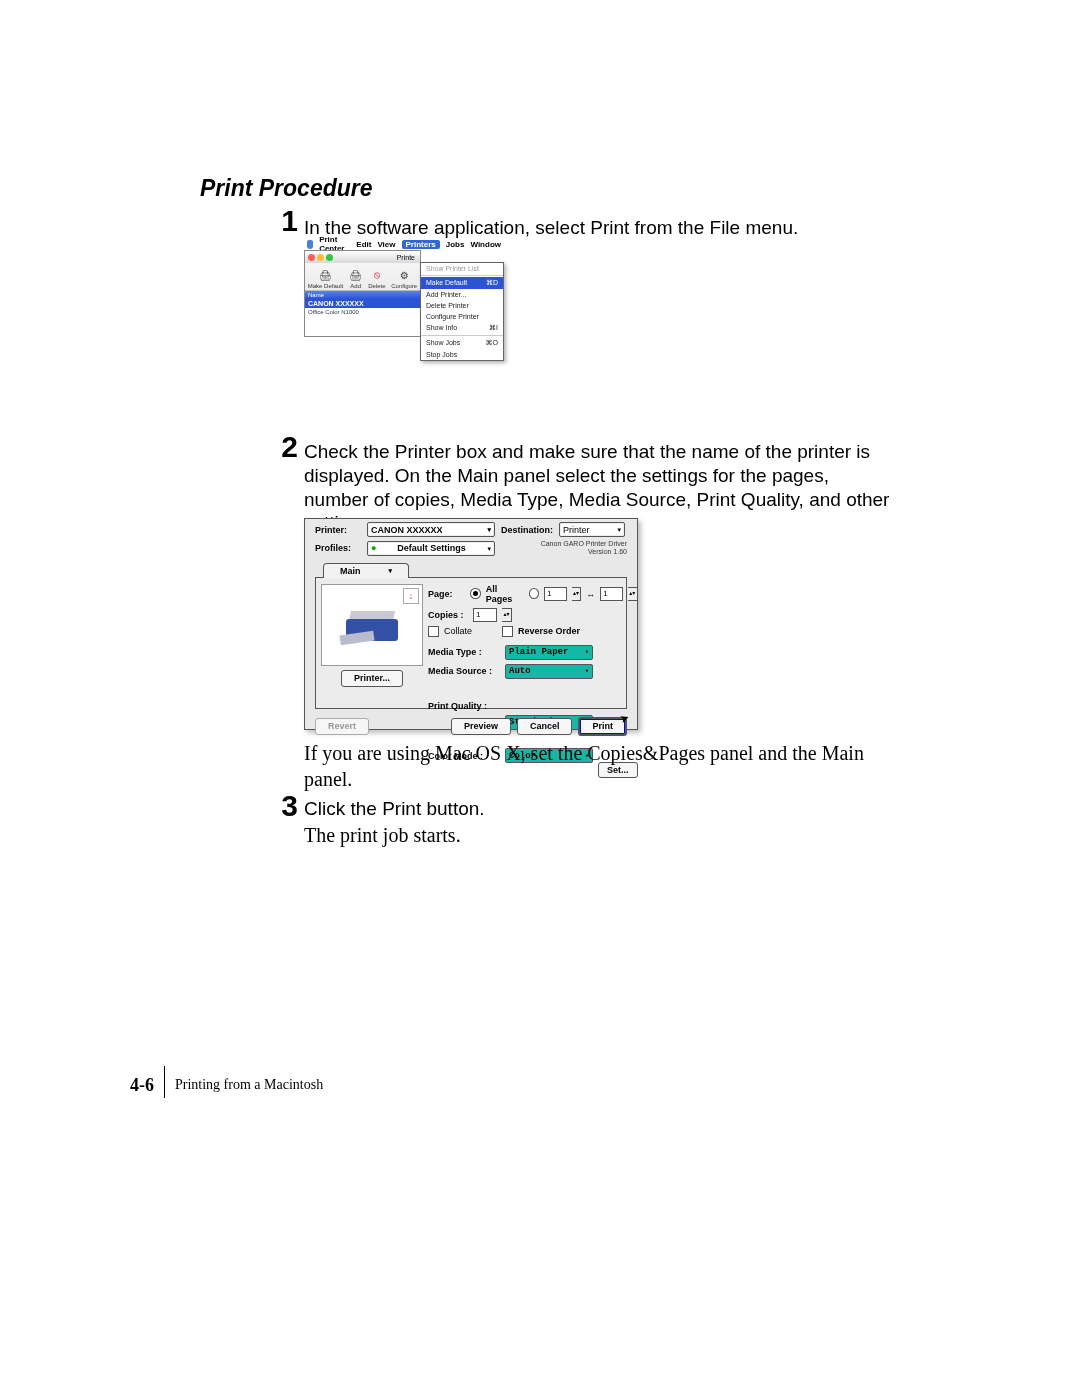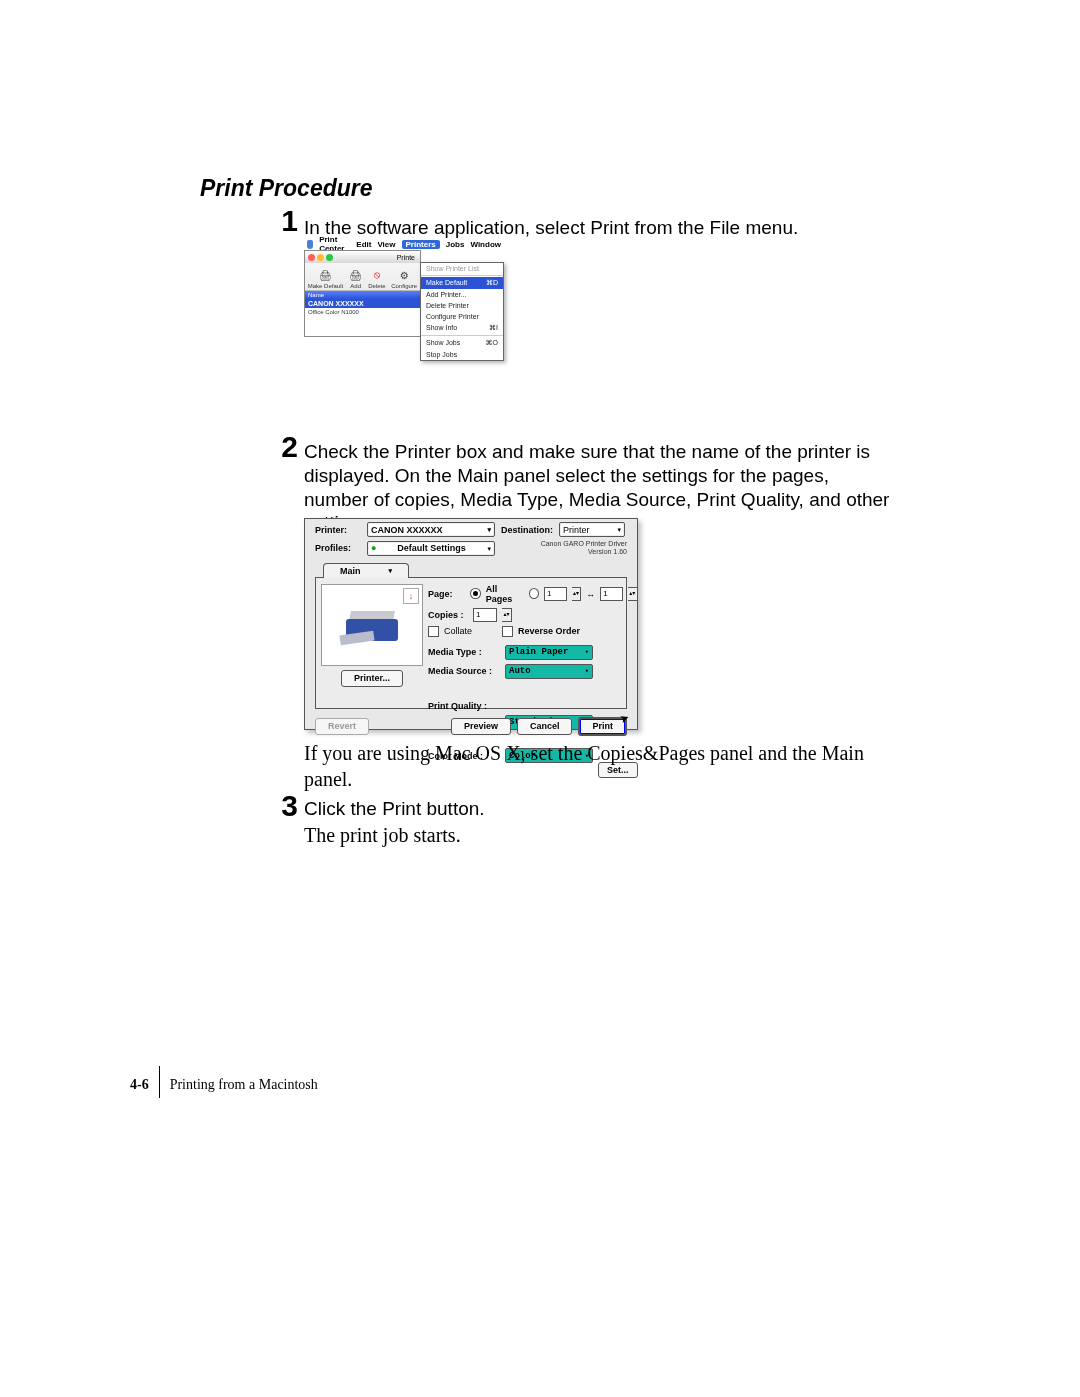--- a/index.html
+++ b/index.html
@@ -239,21 +239,21 @@
 
   
   .page-footer {
     position:absolute;
     left:130px;
     top:1072px;
     display:flex;
     align-items:center;
     font-family:"Times New Roman",serif;
   }
-  .pf-num { font-weight:bold; font-size:14px; padding-right:10px;}
+  .pf-num { font-weight:bold; font-size:18px; padding-right:10px;}
   .pf-rule { border-left:1px solid #000; height:32px; margin-right:10px; margin-top:-6px;}
   .pf-text { font-size:14px; }
 </style>
 </head>
 <body>
 
 <div class="page">
 
   <div class="section-title">Print Procedure</div>
 

